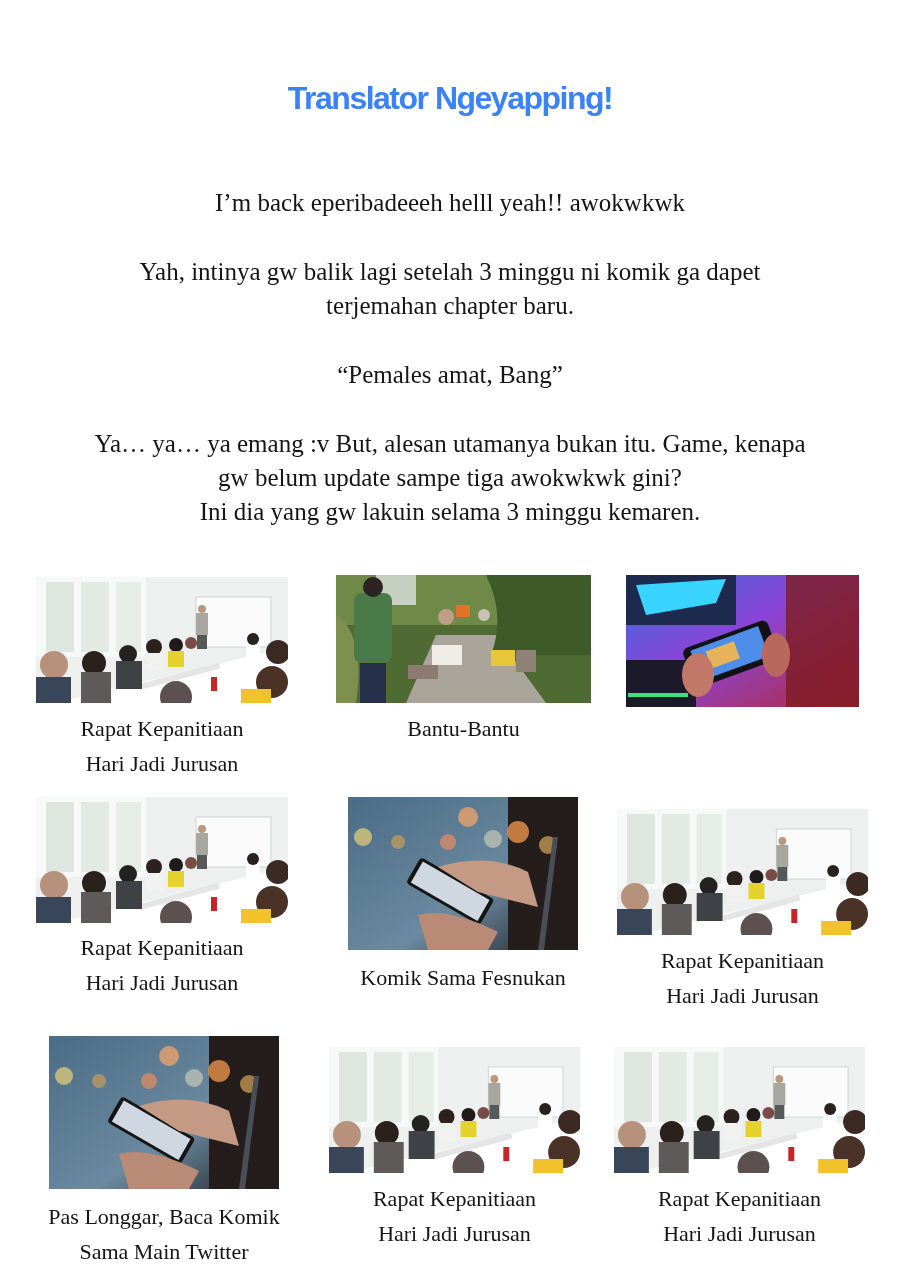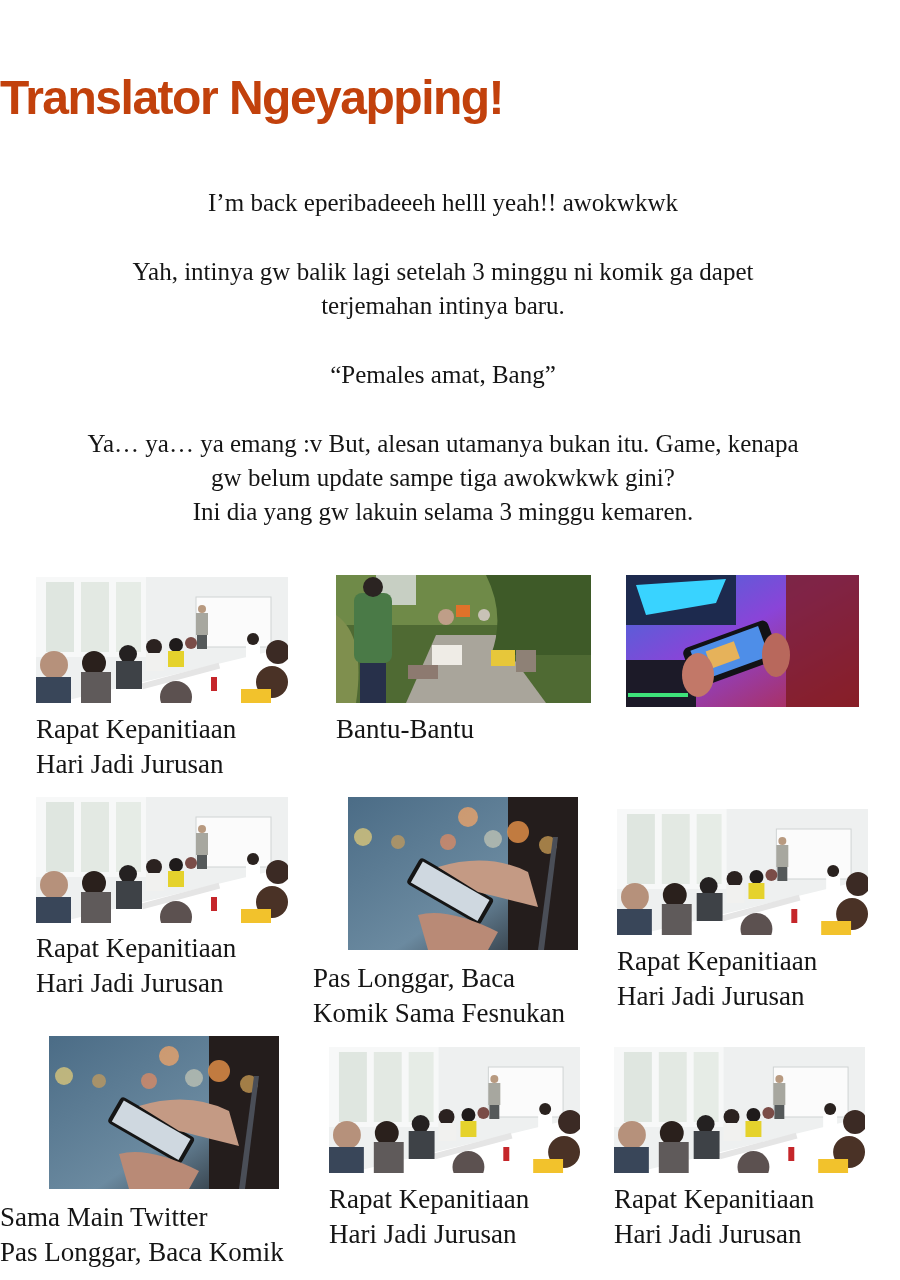--- a/index.html
+++ b/index.html
@@ -1,20 +1,20 @@
 <!DOCTYPE html>
 <html><head>
 <meta charset="utf-8">
 <style>
   html, body { margin: 0; padding: 0; background: #ffffff; }
   body { width: 900px; height: 1280px; position: relative; overflow: hidden; font-family: "Liberation Serif", "DejaVu Serif", serif; color: #111; }
-  .title { position: absolute; left: 0; width: 900px; top: 70px; font-family: "Liberation Sans", "DejaVu Sans", sans-serif; font-weight: 700; font-size: 48px; letter-spacing: -1.5px; color: #c2410c; line-height: 56px; }
-  .para { position: absolute; left: 23px; width: 840px; text-align: center; font-size: 25px; line-height: 34px; color: #151515; }
+  .title { position: absolute; left: 0; width: 900px; top: 70px; text-align: center; font-family: "Liberation Sans", "DejaVu Sans", sans-serif; font-weight: 700; font-size: 32px; letter-spacing: -1.5px; color: #3b82f6; line-height: 56px; }
+  .para { position: absolute; left: 30px; width: 840px; text-align: center; font-size: 25px; line-height: 34px; color: #151515; }
   .tile { position: absolute; overflow: hidden; }
-  .cap { position: absolute; text-align: left; font-size: 27px; line-height: 34.5px; color: #151515; white-space: nowrap; }
+  .cap { position: absolute; text-align: center; font-size: 22px; line-height: 34.5px; color: #151515; white-space: nowrap; }
   svg { display: block; width: 100%; height: 100%; }
 </style>
 </head>
 <body>
 
 <svg width="0" height="0" style="position:absolute;width:0;height:0">
   <defs>
     <symbol id="meeting" viewBox="0 0 252 126" preserveAspectRatio="none">
       <rect width="252" height="126" fill="#eef0f0"></rect>
       <rect x="0" y="0" width="110" height="80" fill="#f7f8f8"></rect>
@@ -108,21 +108,21 @@
       <path d="M70 118 Q100 110 150 135 L140 153 L80 153 Z" fill="#b98a76"></path>
       <path d="M205 40 L190 153 L196 153 L210 40 Z" fill="#4a4e57"></path>
     </symbol>
   </defs>
 </svg>
 
 <div class="title">Translator Ngeyapping!</div>
 
 <div class="para" style="top:186px">I’m back eperibadeeeh helll yeah!! awokwkwk</div>
 <div class="para" style="top:255px">Yah, intinya gw balik lagi setelah 3 minggu ni komik ga dapet</div>
-<div class="para" style="top:289px">terjemahan intinya baru.</div>
+<div class="para" style="top:289px">terjemahan chapter baru.</div>
 <div class="para" style="top:358px">“Pemales amat, Bang”</div>
 <div class="para" style="top:427px">Ya… ya… ya emang :v But, alesan utamanya bukan itu. Game, kenapa</div>
 <div class="para" style="top:461px">gw belum update sampe tiga awokwkwk gini?</div>
 <div class="para" style="top:495px">Ini dia yang gw lakuin selama 3 minggu kemaren.</div>
 
 <div class="tile" style="left:36px;top:577px;width:252px;height:126px">
     <svg>
       <use href="#meeting"></use>
     </svg>
   </div>
@@ -157,42 +157,41 @@
     <div>Rapat Kepanitiaan</div>
     <div>Hari Jadi Jurusan</div>
   </div>
 
 <div class="tile" style="left:348px;top:797px;width:230px;height:153px">
     <svg>
       <use href="#phone"></use>
     </svg>
   </div>
 <div class="cap" style="left:313px;width:300px;top:961px">
-    <div>Pas Longgar, Baca</div>
     <div>Komik Sama Fesnukan</div>
   </div>
 
 <div class="tile" style="left:617px;top:809px;width:251px;height:126px">
     <svg>
       <use href="#meeting"></use>
     </svg>
   </div>
 <div class="cap" style="left:617px;width:251px;top:944px">
     <div>Rapat Kepanitiaan</div>
     <div>Hari Jadi Jurusan</div>
   </div>
 
 <div class="tile" style="left:49px;top:1036px;width:230px;height:153px">
     <svg>
       <use href="#phone"></use>
     </svg>
   </div>
 <div class="cap" style="left:0px;width:328px;top:1200px">
+    <div>Pas Longgar, Baca Komik</div>
     <div>Sama Main Twitter</div>
-    <div>Pas Longgar, Baca Komik</div>
   </div>
 
 <div class="tile" style="left:329px;top:1047px;width:251px;height:126px">
     <svg>
       <use href="#meeting"></use>
     </svg>
   </div>
 <div class="cap" style="left:329px;width:251px;top:1182px">
     <div>Rapat Kepanitiaan</div>
     <div>Hari Jadi Jurusan</div>

